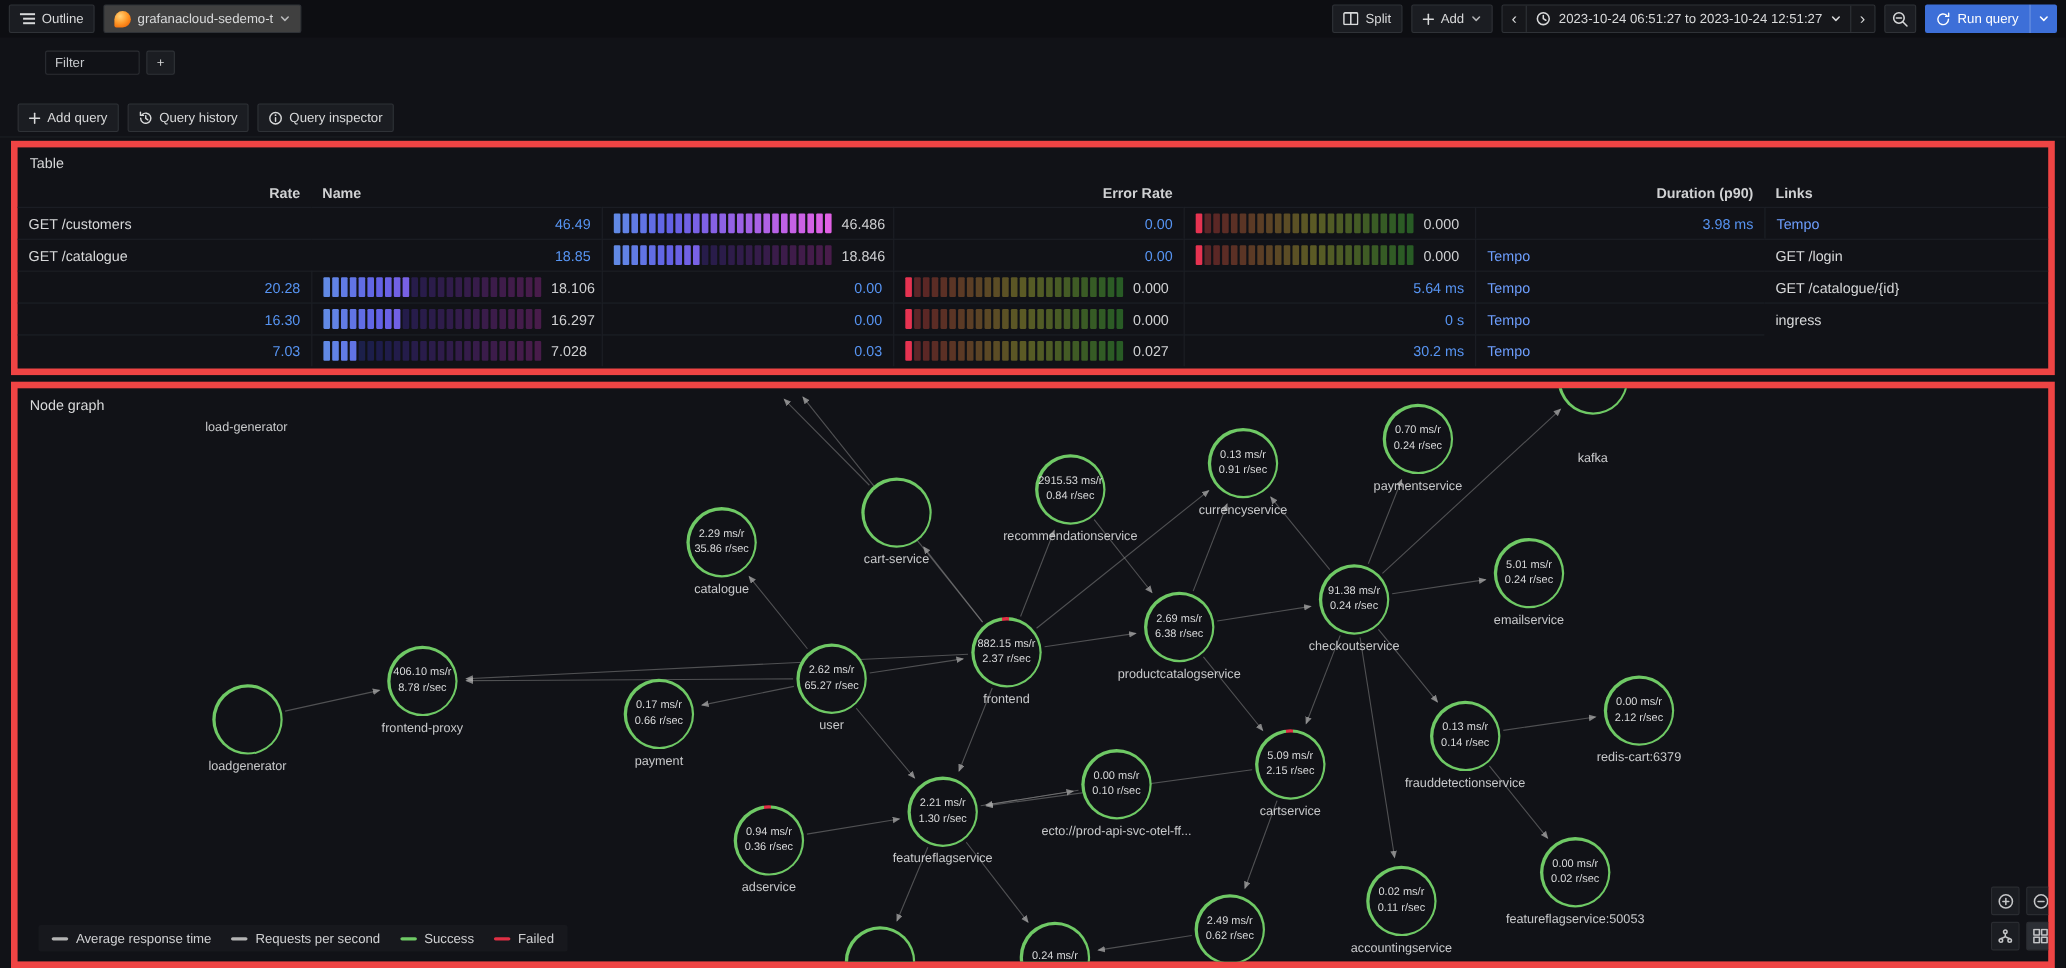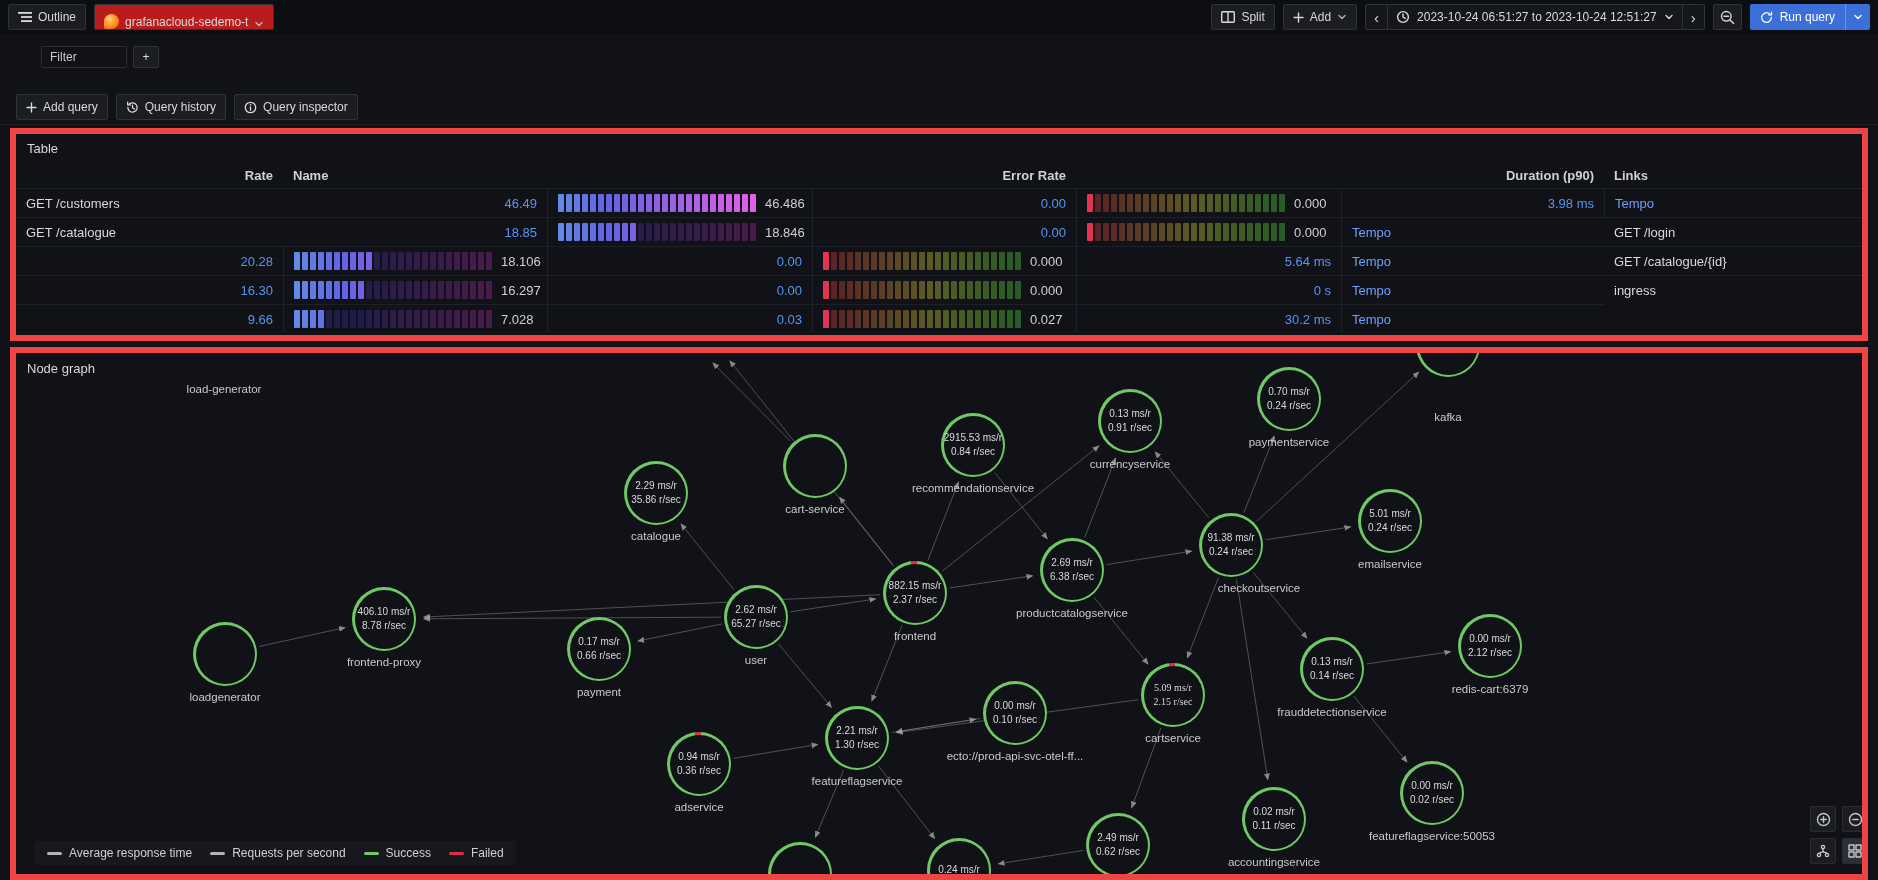--- a/index.html
+++ b/index.html
@@ -5,21 +5,21 @@
   html,body{margin:0;padding:0;background:#0b0c0e;}
   .app{position:relative;width:1878px;height:880px;background:#111217;overflow:hidden;
        font-family:"Liberation Sans",sans-serif;color:#d8d9da;font-size:13px;}
   
   .topbar{position:absolute;top:0;left:0;right:0;height:34px;background:#0d0e12;
           display:flex;align-items:center;justify-content:space-between;padding:0 8px;box-sizing:border-box;}
   .tb-group{display:flex;align-items:center;gap:8px;}
   .btn{display:inline-flex;align-items:center;gap:6px;height:24px;padding:0 9px;background:#1b1d22;
        border:1px solid #2f3237;border-radius:2px;font-size:12px;font-weight:500;color:#d8d9da;cursor:pointer;white-space:nowrap;}
   .btn .chev{opacity:.8}
-  .ds-picker{background:#b91c1c;align-items:flex-end;}
+  .ds-picker{background:#404040;}
   .tempo-logo{width:15px;height:15px;border-radius:50% 50% 50% 12%;
       background:radial-gradient(circle at 35% 32%,#ffd27a 0%,#ff9a2a 45%,#f4730e 75%,#d95b08 100%);display:inline-block;}
   .time-group{display:flex;align-items:stretch;height:24px;border:1px solid #2f3237;border-radius:2px;background:#16171b;overflow:hidden;}
   .tg-seg{display:flex;align-items:center;gap:7px;padding:0 8px;font-size:12px;font-weight:500;cursor:pointer;}
   .tg-seg + .tg-seg{border-left:1px solid #2f3237;}
   .arrowtxt{font-size:15px;line-height:1;color:#d8d9da;}
   .run-btn{display:flex;align-items:stretch;height:26px;border-radius:2px;overflow:hidden;background:#3d6fd8;color:#fff;cursor:pointer;}
   .run-main{display:flex;align-items:center;gap:7px;padding:0 10px;font-size:12px;font-weight:500;}
   .run-caret{display:flex;align-items:center;padding:0 7px;border-left:1px solid rgba(255,255,255,.25);}
   .icon{display:inline-flex;align-items:center;justify-content:center;line-height:0;}
@@ -481,21 +481,21 @@
             <i style="background: rgb(44, 91, 37);"></i>
             <i style="background: rgb(40, 91, 37);"></i>
           </span>
           <span class="lcd-val">0.000</span>
         </div>
         <div class="td num bl">0 s</div>
         <div class="td bl linkcell">
           <a>Tempo</a>
         </div>
         <div class="td">ingress</div>
-        <div class="td num">9.66</div>
+        <div class="td num">7.03</div>
         <div class="td bl hist">
           <span class="lcd">
             <i style="background: rgb(97, 137, 229);"></i>
             <i style="background: rgb(97, 130, 229);"></i>
             <i style="background: rgb(97, 123, 229);"></i>
             <i style="background: rgb(97, 116, 229);"></i>
             <i style="background: rgb(28, 32, 74);"></i>
             <i style="background: rgb(28, 30, 74);"></i>
             <i style="background: rgb(29, 28, 74);"></i>
             <i style="background: rgb(31, 28, 74);"></i>
@@ -677,29 +677,29 @@
         <div class="ng-node" style="left: 1400px; top: -40px; background: rgb(111, 201, 101);">
           <div class="ng-inner"></div>
         </div>
         <div class="ng-label" style="left: 1432px; top: 58px;">kafka</div>
         <div class="ng-node" style="left: 1183px; top: 160px; background: rgb(111, 201, 101);">
           <div class="ng-inner">
             <div>91.38 ms/r</div>
             <div>0.24 r/sec</div>
           </div>
         </div>
-        <div class="ng-label" style="left: 1215px; top: 229px; margin-left: 28px;">checkoutservice</div>
+        <div class="ng-label" style="left: 1215px; top: 229px;">checkoutservice</div>
         <div class="ng-node" style="left: 1342px; top: 136px; background: rgb(111, 201, 101);">
           <div class="ng-inner">
             <div>5.01 ms/r</div>
             <div>0.24 r/sec</div>
           </div>
         </div>
         <div class="ng-label" style="left: 1374px; top: 205px;">emailservice</div>
-        <div class="ng-node" style="left: 1125px; top: 310px; background: conic-gradient(from -8deg, rgb(224, 47, 68) 0deg, rgb(224, 47, 68) 12deg, rgb(111, 201, 101) 12deg, rgb(111, 201, 101) 360deg); font-family: Liberation Serif, serif;">
+        <div class="ng-node" style="left: 1125px; top: 310px; background: conic-gradient(from -8deg, rgb(224, 47, 68) 0deg, rgb(224, 47, 68) 12deg, rgb(111, 201, 101) 12deg, rgb(111, 201, 101) 360deg);">
           <div class="ng-inner">
             <div>5.09 ms/r</div>
             <div>2.15 r/sec</div>
           </div>
         </div>
         <div class="ng-label" style="left: 1157px; top: 379px;">cartservice</div>
         <div class="ng-node" style="left: 1284px; top: 284px; background: rgb(111, 201, 101);">
           <div class="ng-inner">
             <div>0.13 ms/r</div>
             <div>0.14 r/sec</div>

